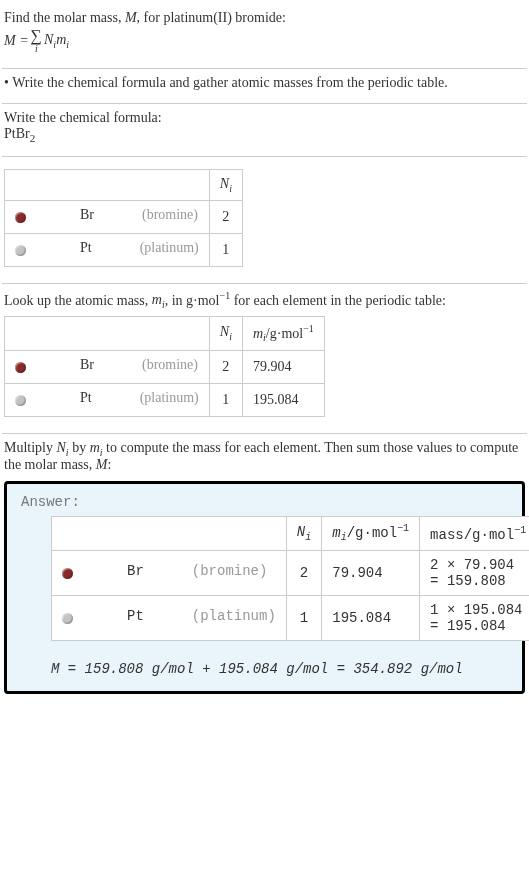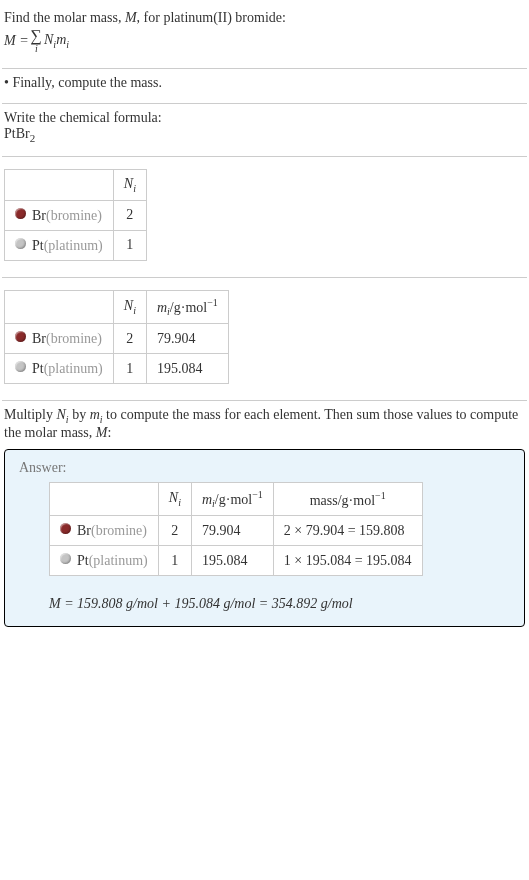--- a/index.html
+++ b/index.html
@@ -51,38 +51,40 @@
       vertical-align: middle;
     }
     th {
       font-weight: normal;
       font-style: italic;
       text-align: center;
     }
     td.center { text-align: center; }
     .el-label {
       display: inline-flex;
-      align-items: flex-start;
+      align-items: flex-end;
       white-space: nowrap;
+      gap: 48px;
     }
     .el-dot {
       width: 11px;
       height: 11px;
       border-radius: 50%;
       margin-right: 6px;
       flex-shrink: 0;
       box-shadow: inset -1px -1px 2px rgba(0,0,0,0.3), inset 1px 1px 1px rgba(255,255,255,0.5);
     }
     .el-name { color: #999; }
     .answer-box {
       background: #e9f4fb;
-      border: 1px solid #000000;
+      border: 3px solid #000000;
       border-radius: 4px;
       padding: 10px 14px 14px 14px;
       margin: 4px 2px 4px 2px;
+      font-family: Liberation Mono, monospace;
     }
     .answer-title {
       color: #777;
       margin-bottom: 6px;
     }
     .answer-inner {
       padding-left: 30px;
     }
     .answer-box table {
       background: #fff;
@@ -109,21 +111,21 @@
         <span class="sigma-sub">i</span>
       </span>
       <span><span>N</span><span class="sub">i</span></span>
         <span><span>m</span><span class="sub">i</span></span>
     </span>
   </div>
 </div>
 <hr class="divider">
 
 <div class="section">
-  <div>• Finally, compute the mass.</div>
+  <div>• Write the chemical formula and gather atomic masses from the periodic table.</div>
 </div>
 <hr class="divider">
 
 <div class="section">
   <div>Write the chemical formula:</div>
   <div>
     <span>PtBr</span><span class="chem-sub">2</span>
   </div>
 </div>
 <hr class="divider">
@@ -154,20 +156,23 @@
             </span>
       </td>
       <td class="center">1</td>
     </tr>
   </tbody>
     </table>
 </div>
 <hr class="divider">
 
 <div class="section">
+  <div>
+    <span>Look up the atomic mass, </span><span class="var"><span>m</span><span class="sub">i</span></span><span>, in g·mol</span><span class="sup">−1</span><span> for each element in the periodic table:</span>
+  </div>
   <table>
     <tbody>
         <tr>
       <th></th>
       <th><span>N</span><span class="sub">i</span></th>
       <th><span>m</span><span class="sub">i</span><span class="unit">/g·mol</span><span class="sup unit">−1</span></th>
     </tr>
     <tr>
       <td>
         <span class="el-label">

